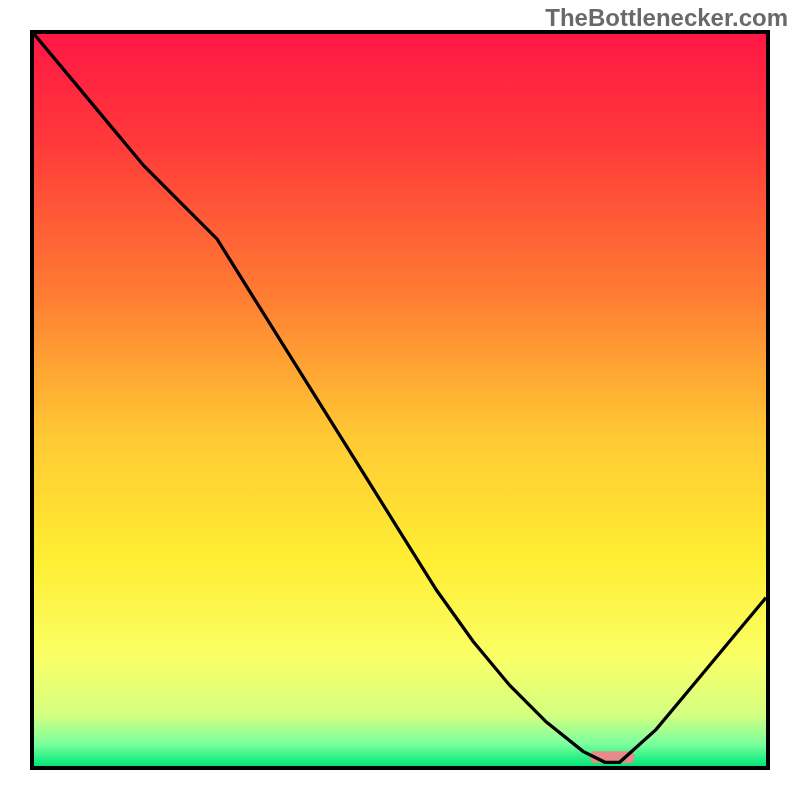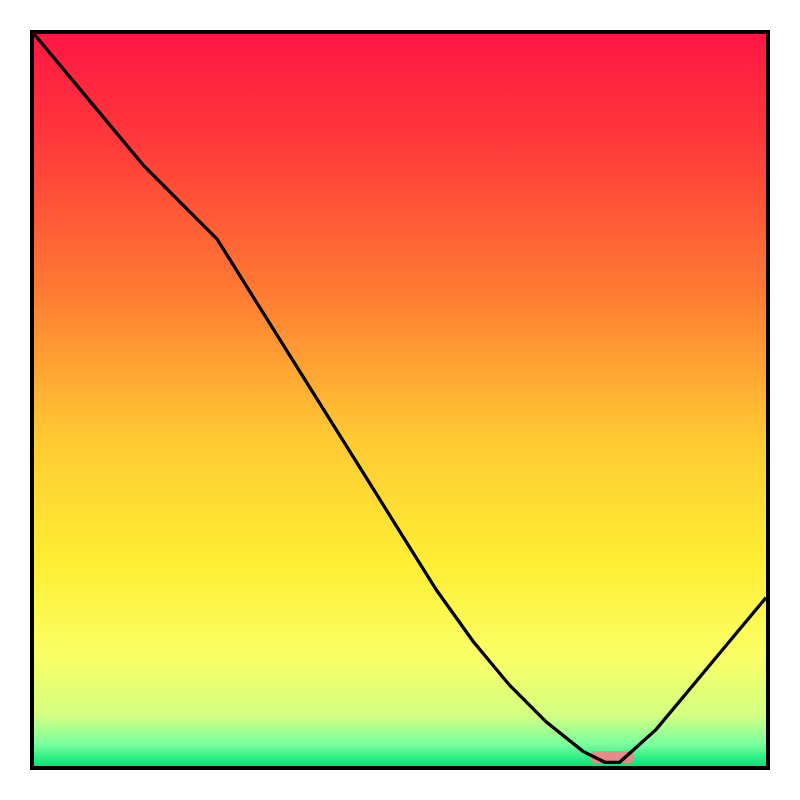--- a/index.html
+++ b/index.html
@@ -7,20 +7,21 @@
   .chart-container { position: relative; width: 800px; height: 800px; }
   .watermark { position: absolute; top: 4px; right: 12px; font-family: Arial, sans-serif; font-size: 24px; font-weight: bold; color: #696969; z-index: 10; }
   .plot-area { position: absolute; left: 30px; top: 30px; width: 740px; height: 740px; border: 4px solid #000; }
   svg.gradient { position: absolute; inset: 0; width: 100%; height: 100%; }
   svg.curve { position: absolute; inset: 0; width: 100%; height: 100%; }
 </style>
 </head>
 <body>
 
 <div class="chart-container">
+  <div class="watermark">TheBottlenecker.com</div>
   <div class="plot-area">
     <svg class="gradient" viewBox="0 0 100 100" preserveAspectRatio="none">
       <defs>
         <linearGradient id="bg" x1="0" y1="0" x2="0" y2="1">
             <stop offset="0%" stop-color="#ff1744"></stop>
             <stop offset="15%" stop-color="#ff3a3a"></stop>
             <stop offset="35%" stop-color="#ff7a33"></stop>
             <stop offset="55.00000000000001%" stop-color="#ffc933"></stop>
             <stop offset="72%" stop-color="#ffee33"></stop>
             <stop offset="85%" stop-color="#faff66"></stop>

